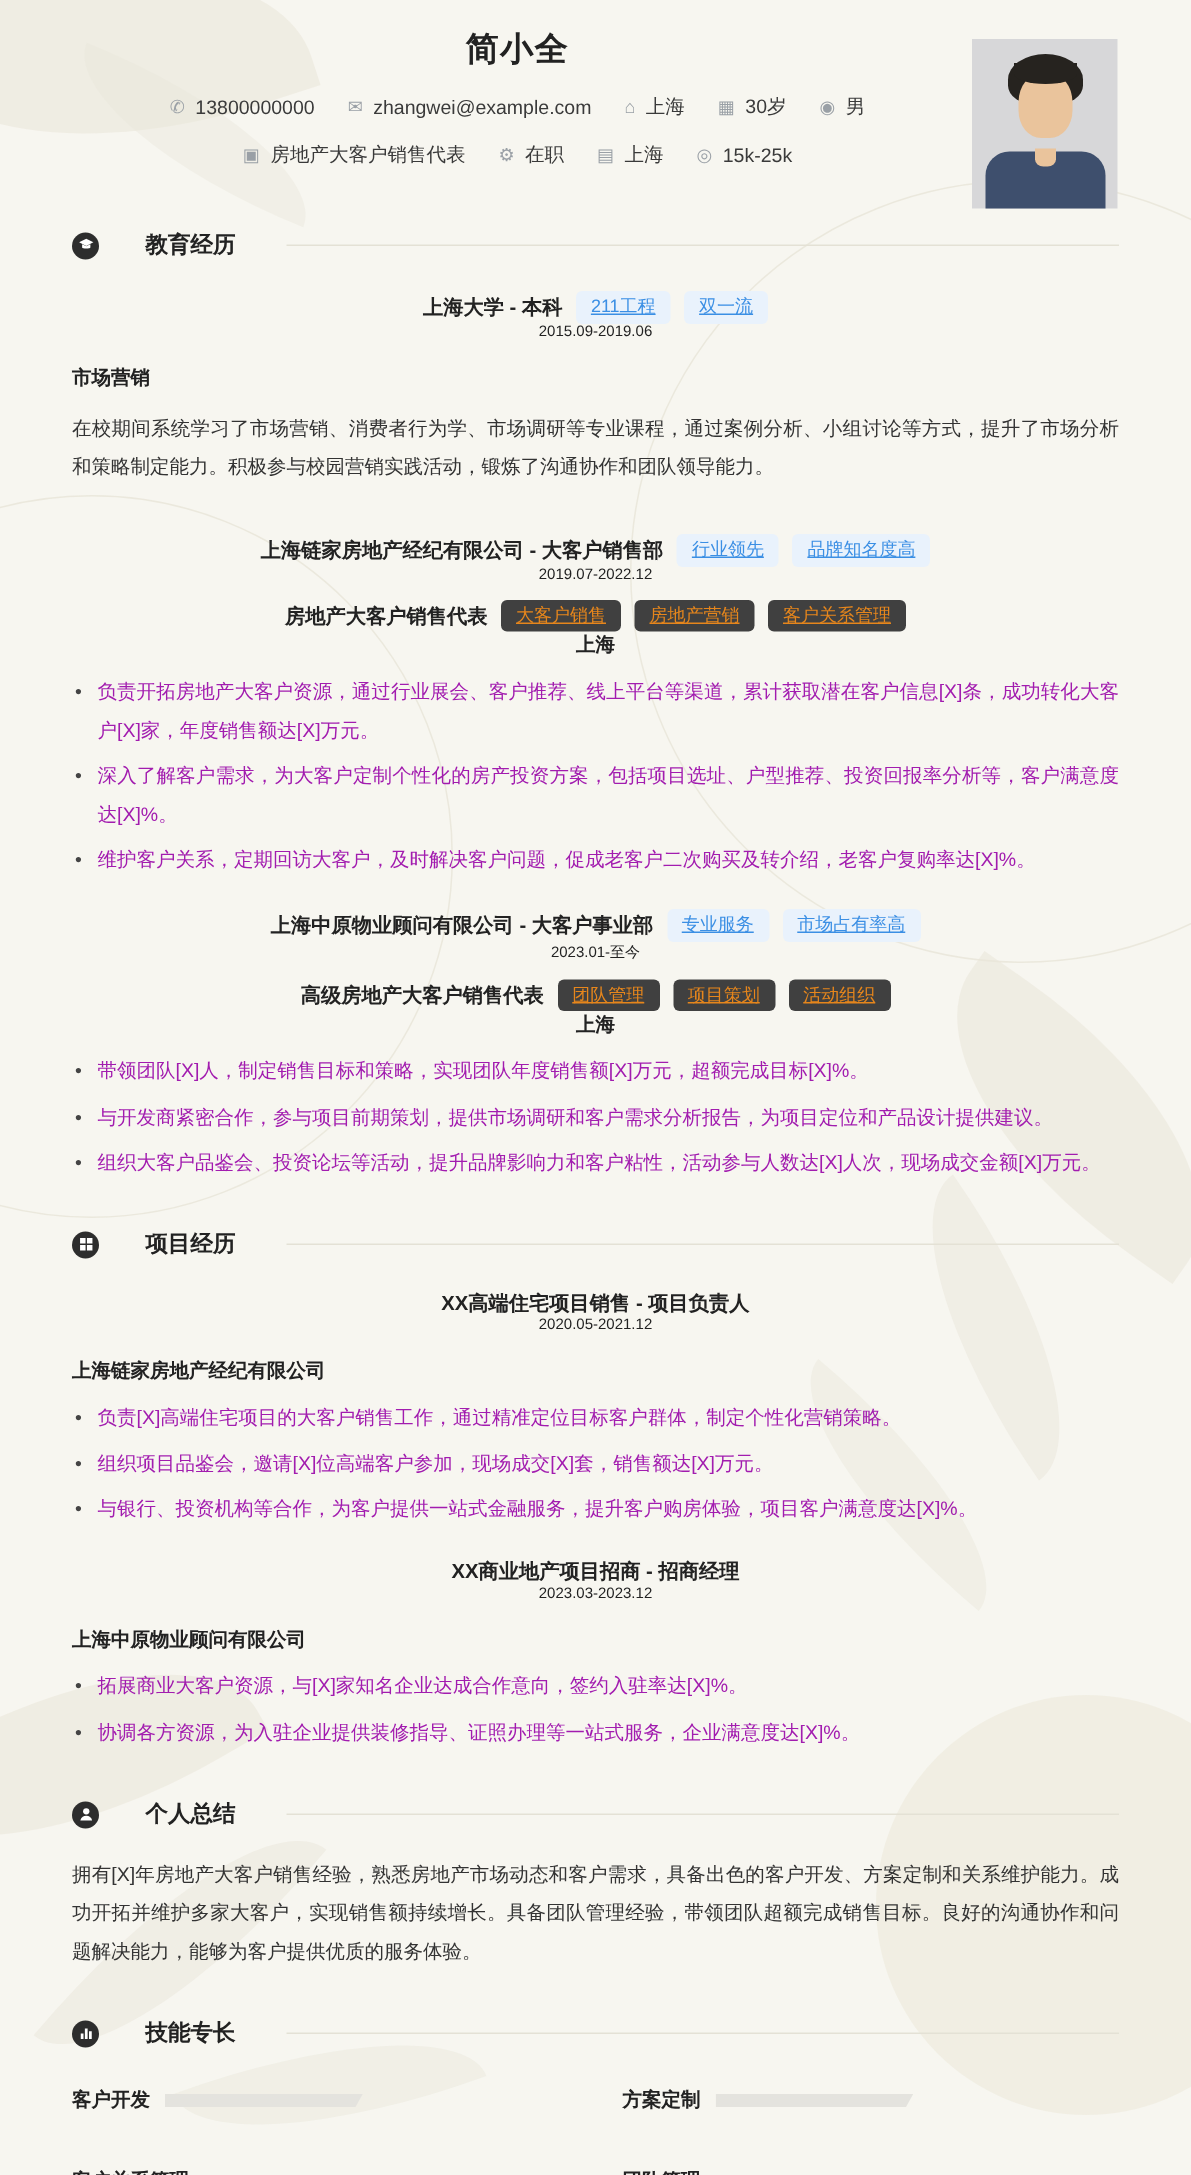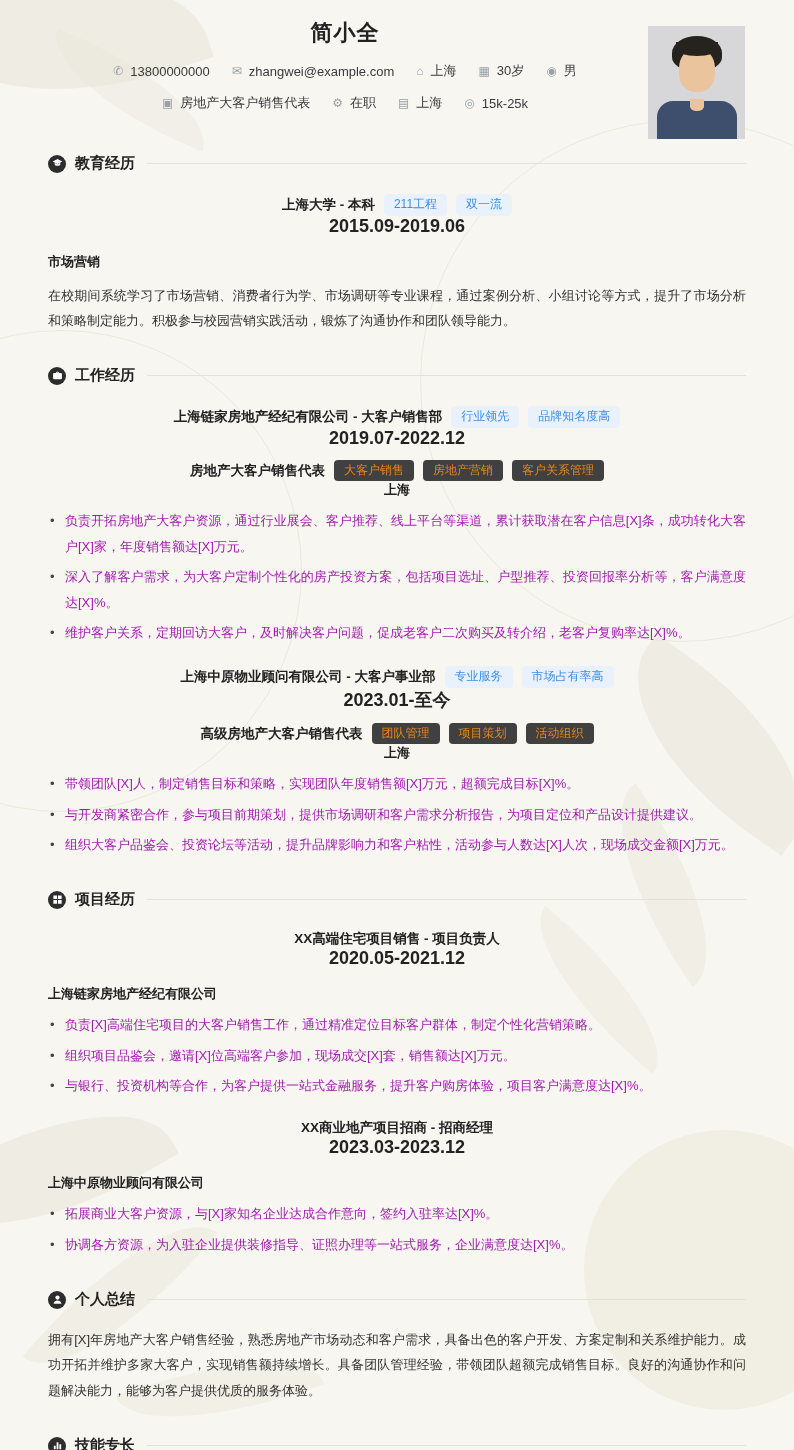--- a/index.html
+++ b/index.html
@@ -24,32 +24,32 @@
   .ci .ic{color:#9aa0a6;font-size:12px;line-height:1;}
   .photo{position:absolute;top:26px;right:49px;width:97px;height:113px;background:#d7d7d9;overflow:hidden;z-index:2;}
   .photo .hair{position:absolute;top:10px;left:50%;transform:translateX(-50%);width:50px;height:34px;background:#26231f;border-radius:50% 50% 38% 38%;}
   .photo .face{position:absolute;top:22px;left:50%;transform:translateX(-50%);width:36px;height:44px;background:#eac49c;border-radius:46% 46% 42% 42%;}
   .photo .fringe{position:absolute;top:16px;left:50%;transform:translateX(-50%);width:42px;height:14px;background:#26231f;border-radius:0 0 50% 50%;}
   .photo .torso{position:absolute;bottom:-4px;left:50%;transform:translateX(-50%);width:80px;height:42px;background:#3e4f6d;border-radius:16px 16px 0 0;}
   .photo .collar{position:absolute;bottom:28px;left:50%;transform:translateX(-50%);width:14px;height:12px;background:#eac49c;border-radius:0 0 40% 40%;}
   
   .section{margin-top:33px;}
   .section.first{margin-top:42px;}
-  .sec-head{display:flex;align-items:center;}
+  .sec-head{display:flex;align-items:center;gap:22px;}
   .sec-icon{width:18px;height:18px;border-radius:50%;background:#2d2d2d;display:flex;align-items:center;justify-content:center;flex:none;}
   .sec-icon svg{width:11px;height:11px;fill:#fff;}
   .sec-title{font-size:15px;font-weight:bold;margin-left:9px;}
   .sec-line{flex:1;height:1px;background:#e4e1d5;margin-left:12px;}
   
   .entry-row{display:flex;align-items:center;justify-content:space-between;margin-top:21px;flex-direction:column;}
   .entry-left{display:flex;align-items:center;gap:9px;flex-wrap:wrap;}
   .entry-title{font-size:13.5px;font-weight:bold;}
-  .date{font-size:18px;font-weight:bold;white-space:nowrap;}
+  .date{font-size:10px;font-weight:normal;white-space:nowrap;}
   .loc{font-size:13px;font-weight:bold;}
-  .pill{font-size:12px;padding:3px 10px;border-radius:4px;line-height:1.3;}
+  .pill{font-size:12px;padding:3px 10px;border-radius:4px;line-height:1.3;text-decoration:underline;}
   .pill.blue{color:#3b8fe4;background:#e9f2fc;}
   .pill.orange{color:#e6861c;background:#404040;}
   .sub-title{font-size:13px;font-weight:bold;margin-top:16px;}
   .para{font-size:13px;line-height:1.95;margin-top:12px;color:#333;text-align:justify;}
   ul.bullets{margin:9px 0 0;padding:0;list-style:none;}
   ul.bullets li{position:relative;padding-left:17px;font-size:13px;line-height:1.95;color:#a21caf;margin-top:5px;text-align:justify;}
   ul.bullets li::before{content:"•";position:absolute;left:2px;color:#444;}
   .job{margin-top:8px;}
   
   .skills-grid{display:grid;grid-template-columns:1fr 1fr;column-gap:78px;row-gap:24px;margin-top:26px;gap:36px;}
@@ -146,29 +146,20 @@
         <span class="pill blue">211工程</span>
         <span class="pill blue">双一流</span>
       </div>
       <span class="date">2015.09-2019.06</span>
     </div>
     <div class="sub-title">市场营销</div>
     <p class="para">在校期间系统学习了市场营销、消费者行为学、市场调研等专业课程，通过案例分析、小组讨论等方式，提升了市场分析和策略制定能力。积极参与校园营销实践活动，锻炼了沟通协作和团队领导能力。</p>
   </div>
 
   <div class="section">
-    <div class="sec-head">
-      <span class="sec-icon">
-        <svg viewBox="0 0 12 12">
-            <path d="M4.5 3.3V3c0-.6.4-1 1-1h1c.6 0 1 .4 1 1v.3h2.3c.6 0 1 .4 1 1V9c0 .6-.4 1-1 1H2.2c-.6 0-1-.4-1-1V4.3c0-.6.4-1 1-1zm1-.0h1V3h-1z"></path>
-          </svg>
-      </span>
-      <span class="sec-title">工作经历</span>
-      <span class="sec-line"></span>
-    </div>
 
     <div class="job">
       <div class="entry-row">
         <div class="entry-left">
           <span class="entry-title">上海链家房地产经纪有限公司 - 大客户销售部</span>
           <span class="pill blue">行业领先</span>
           <span class="pill blue">品牌知名度高</span>
         </div>
         <span class="date">2019.07-2022.12</span>
       </div>

